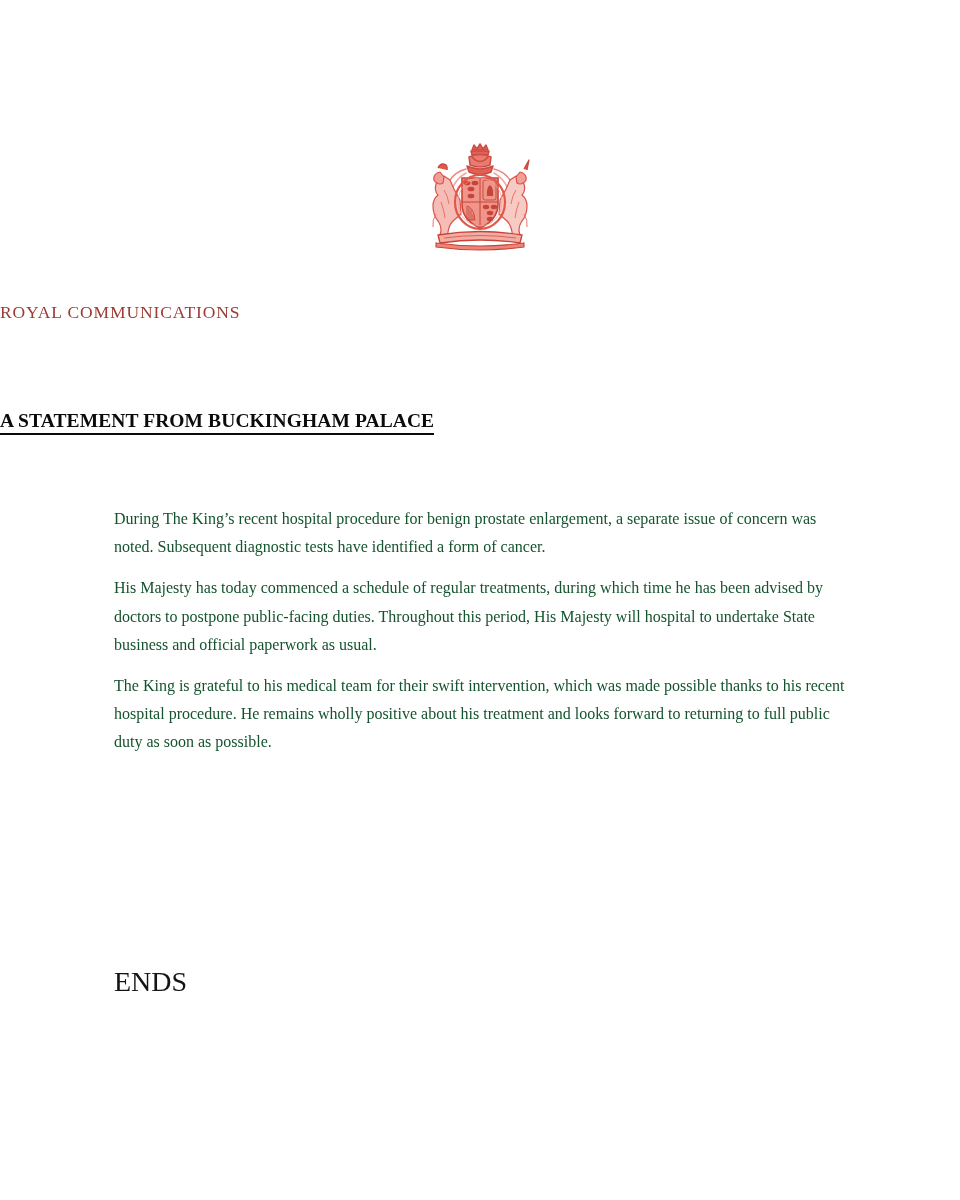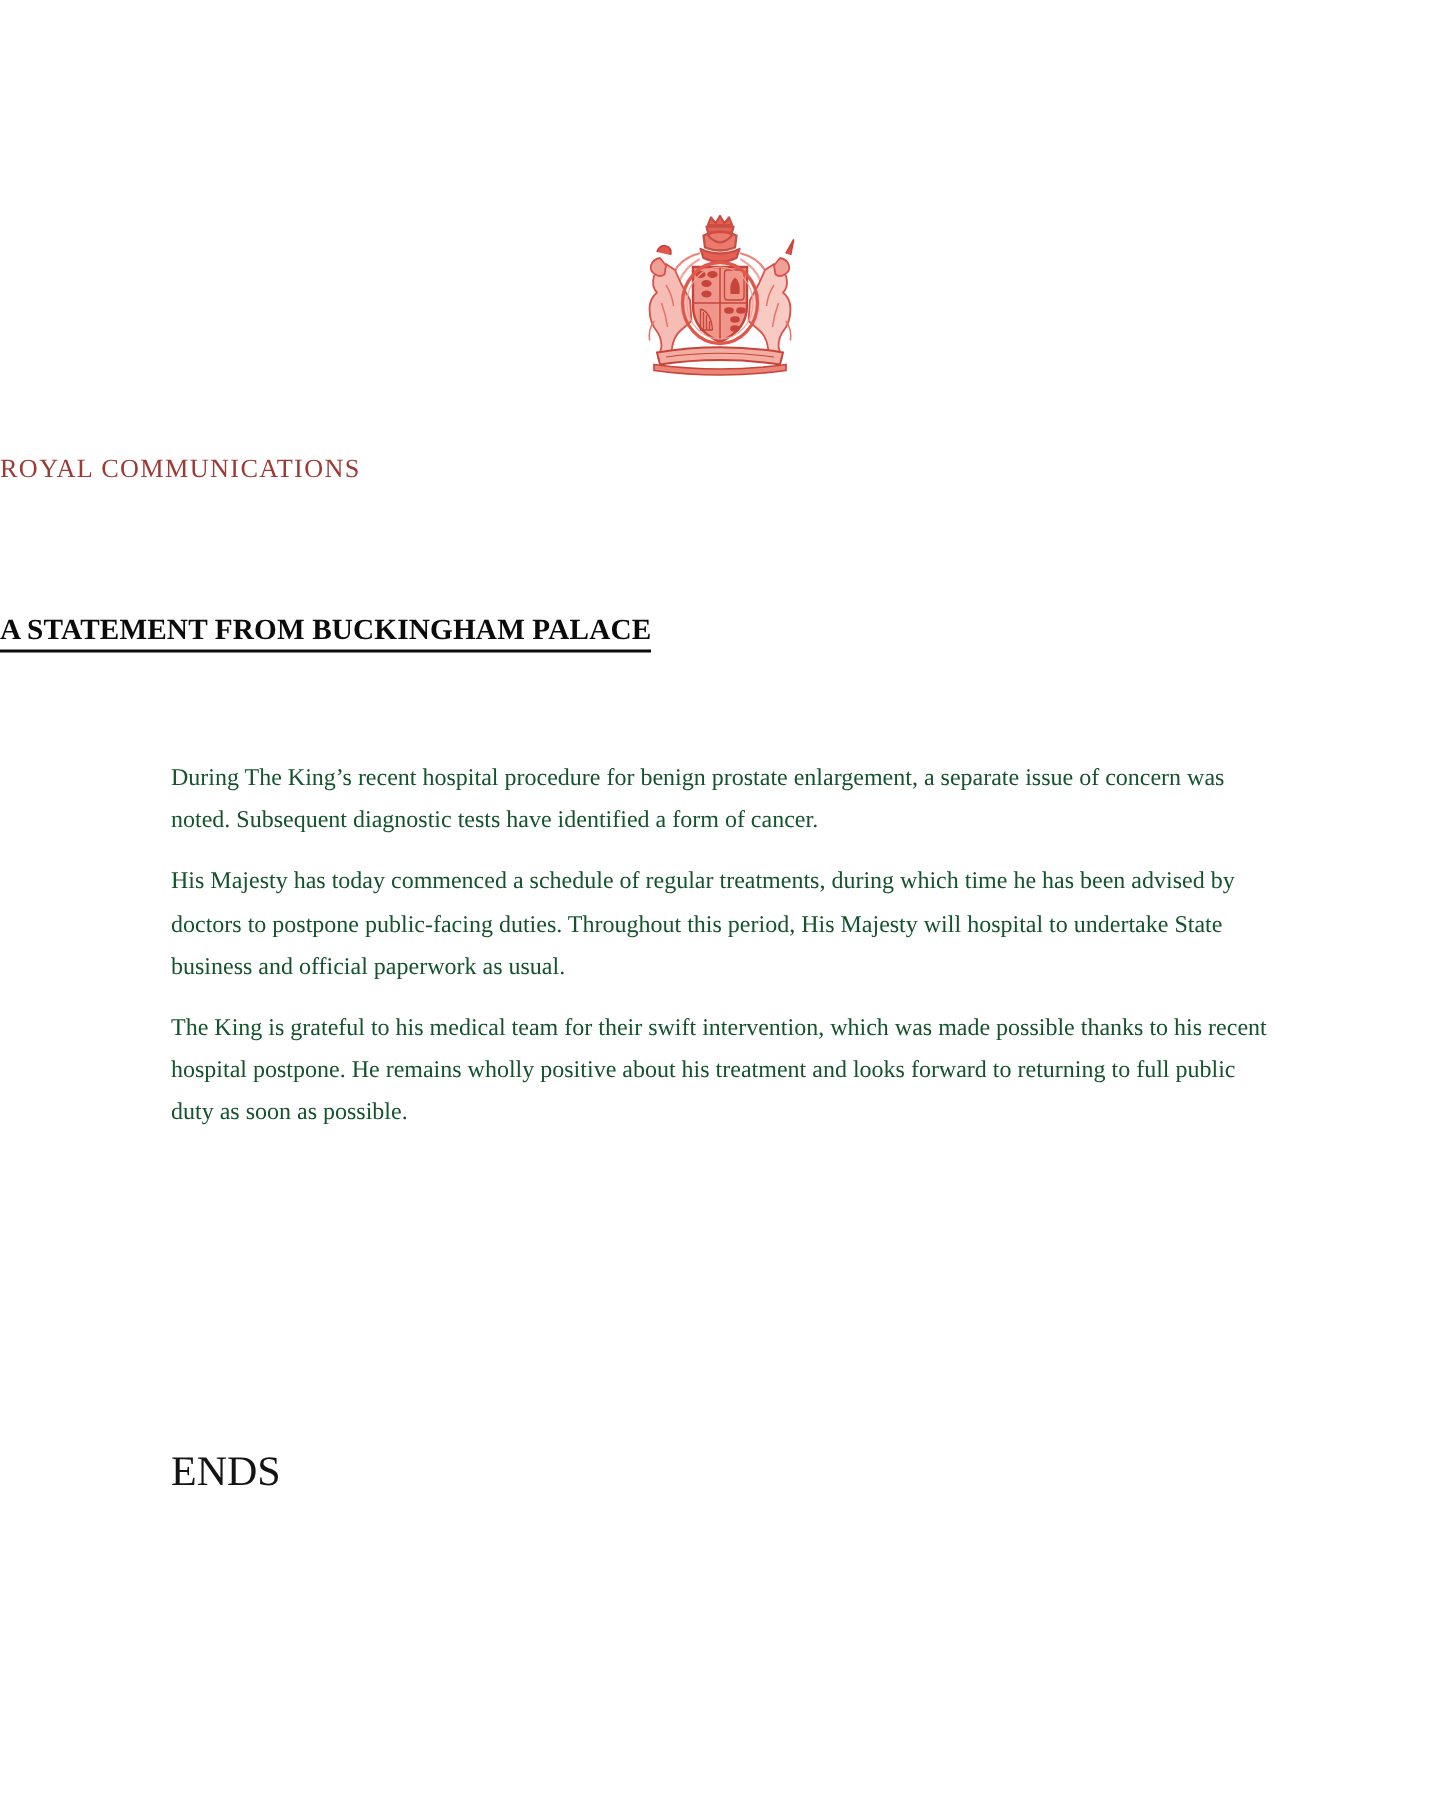--- a/index.html
+++ b/index.html
@@ -182,18 +182,18 @@
 
   <div class="letterhead">ROYAL COMMUNICATIONS</div>
 
   <div class="title">
     <span class="ul">A STATEMENT FROM BUCKINGHAM PALACE</span>
   </div>
 
   <div class="body-copy">
     <p>During The King’s recent hospital procedure for benign prostate enlargement, a separate issue of concern was noted. Subsequent diagnostic tests have identified a form of cancer.</p>
     <p>His Majesty has today commenced a schedule of regular treatments, during which time he has been advised by doctors to postpone public-facing duties. Throughout this period, His Majesty will hospital to undertake State business and official paperwork as usual.</p>
-    <p>The King is grateful to his medical team for their swift intervention, which was made possible thanks to his recent hospital postpone. He remains wholly positive about his treatment and looks forward to returning to full public duty as soon as possible.</p>
+    <p>The King is grateful to his medical team for their swift intervention, which was made possible thanks to his recent hospital procedure. He remains wholly positive about his treatment and looks forward to returning to full public duty as soon as possible.</p>
   </div>
 
   <div class="ends">ENDS</div>
 
 </div>
 
 </body></html>

